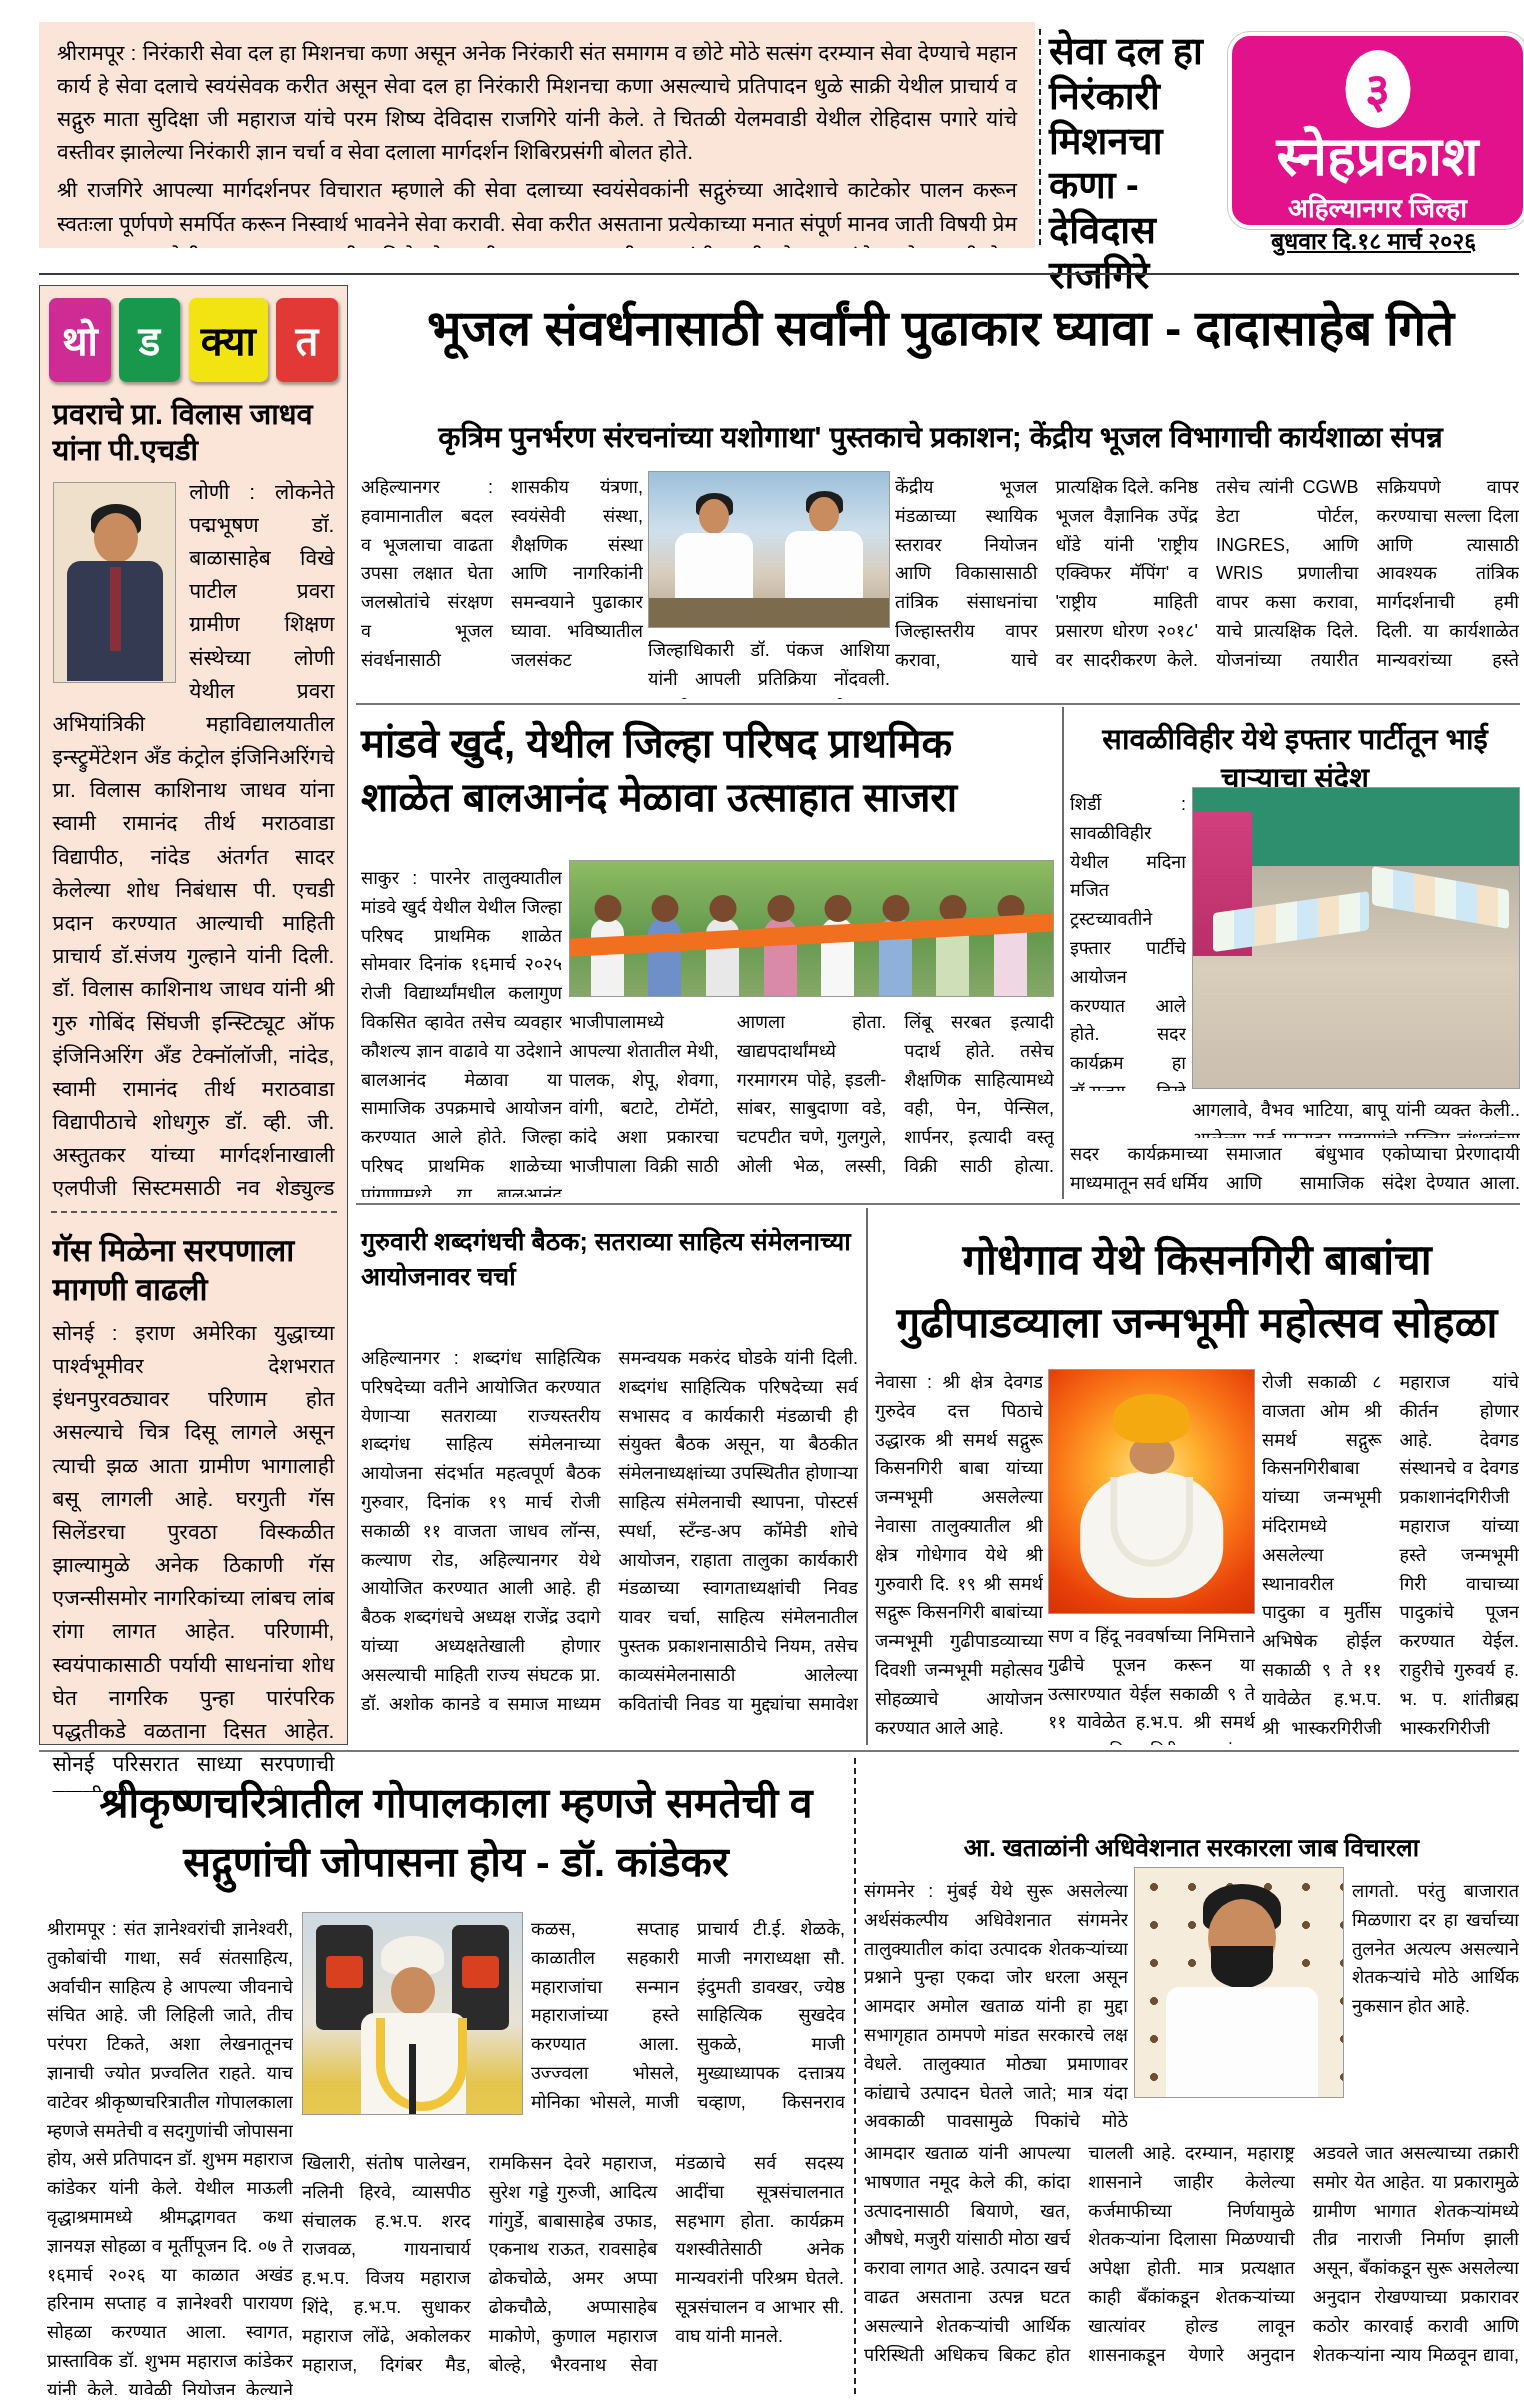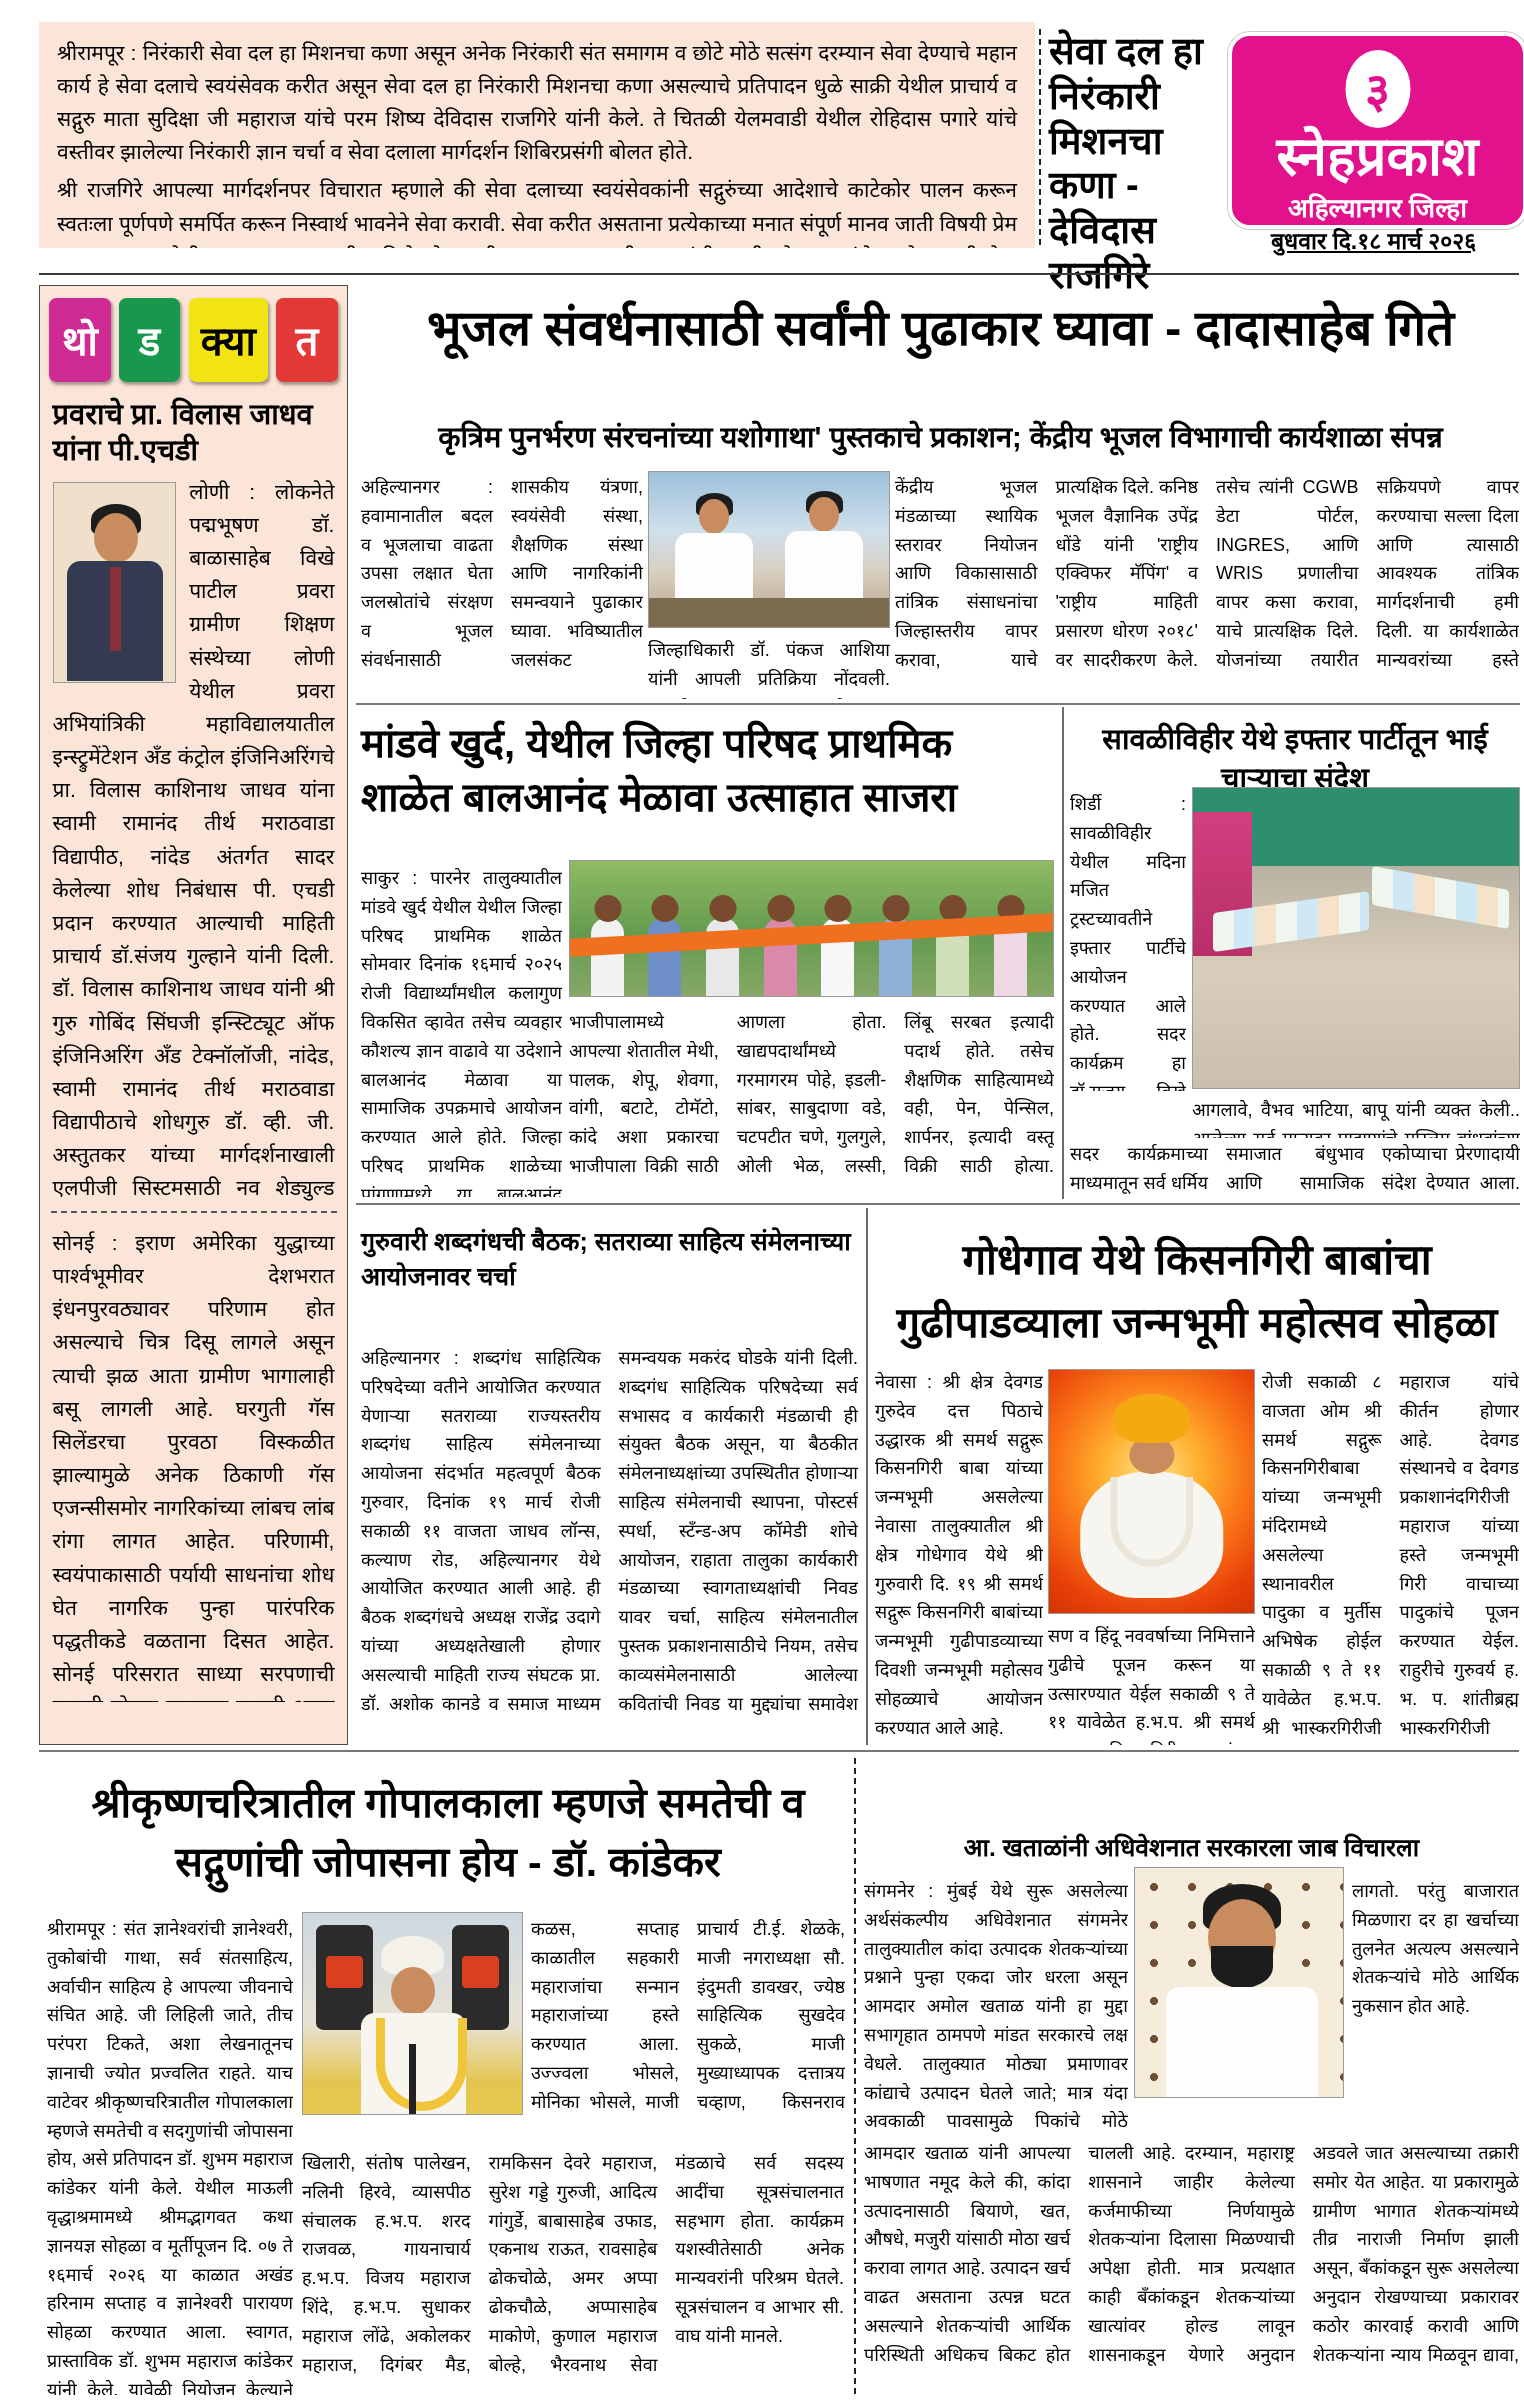--- a/index.html
+++ b/index.html
@@ -117,20 +117,21 @@
           <span class="head" style="left:40px;top:30px;width:44px;height:50px;"></span>
           <span class="torso" style="left:13.6px;top:78px;width:96px;height:120px;background:#333a52;"></span>
           <span style="position:absolute;left:56px;top:84px;width:11.5px;height:84px;background:#8a2f3a;"></span>
         </span>
       </span>
       <span>लोणी : लोकनेते पद्मभूषण डॉ. बाळासाहेब विखे पाटील प्रवरा ग्रामीण शिक्षण संस्थेच्या लोणी येथील प्रवरा अभियांत्रिकी महाविद्यालयातील इन्स्ट्रुमेंटेशन अँड कंट्रोल इंजिनिअरिंगचे प्रा. विलास काशिनाथ जाधव यांना स्वामी रामानंद तीर्थ मराठवाडा विद्यापीठ, नांदेड अंतर्गत सादर केलेल्या शोध निबंधास पी. एचडी प्रदान करण्यात आल्याची माहिती प्राचार्य डॉ.संजय गुल्हाने यांनी दिली. डॉ. विलास काशिनाथ जाधव यांनी श्री गुरु गोबिंद सिंघजी इन्स्टिट्यूट ऑफ इंजिनिअरिंग अँड टेक्नॉलॉजी, नांदेड, स्वामी रामानंद तीर्थ मराठवाडा विद्यापीठाचे शोधगुरु डॉ. व्ही. जी. अस्तुतकर यांच्या मार्गदर्शनाखाली एलपीजी सिस्टमसाठी नव शेड्युल्ड पीआयडी कंट्रोलरची रचना या शेड्युल्ड पीआयडी कंट्रोलर्सच्या रचना व इन्स्ट्रुमेंटेशन इंजिनिअरिंगमध्ये पी.एचडी पूर्ण केली आहे. त्यांना ग्रामीण अभियांत्रिकी महाविद्यालयाचा १९ वर्षांपासून अध्यापनाचा अनुभव आहे. त्यांच्या यशाबद्दल संस्थेचे अध्यक्ष तथा जलसंपदामंत्री ना. राधाकृष्ण विखे पाटील, माजी मंत्री आण्णासाहेब म्हस्के, जिल्हाध्यक्षा माजी अध्यक्षा सौ शालिनीताई विखे, भाजपाचे प्रदेश उपाध्यक्ष डॉ. सुजय विखे, संस्थेच्या मुख्य कार्यकारी अधिकारी डॉ.सुस्मिता शर्मा विखे, मुख्य कार्यकारी अधिकारी डॉ. शिवानंद हिरेमठ, शिक्षण संचालक डॉ. प्रदीप दिघे अभियांत्रिकी महाविद्यालयातील विभाग प्रमुख, प्राध्यापक यांनी त्यांचे अभिनंदन केले आहे.</span>
     </div>
 
     <div class="sb-sep"></div>
 
+    <div class="sb-head" style="font-size:31px;">गॅस मिळेना सरपणाला मागणी वाढली</div>
     <div class="sb-body body-text-lg" style="height:471px;">सोनई : इराण अमेरिका युद्धाच्या पार्श्वभूमीवर देशभरात इंधनपुरवठ्यावर परिणाम होत असल्याचे चित्र दिसू लागले असून त्याची झळ आता ग्रामीण भागालाही बसू लागली आहे. घरगुती गॅस सिलेंडरचा पुरवठा विस्कळीत झाल्यामुळे अनेक ठिकाणी गॅस एजन्सीसमोर नागरिकांच्या लांबच लांब रांगा लागत आहेत. परिणामी, स्वयंपाकासाठी पर्यायी साधनांचा शोध घेत नागरिक पुन्हा पारंपरिक पद्धतीकडे वळताना दिसत आहेत. सोनई परिसरात साध्या सरपणाची मागणी मोठ्या प्रमाणात वाढली असून आता गॅस सिलेंडर उपलब्ध होत नसल्याने अनेक कुटुंबांनी चुलीवर स्वयंपाक करण्यास सुरुवात केली आहे. काही नागरिकांनी तर स्वयंपाकासाठी लाकडाच्या वखारीकडे धाव घेतल्याचे चित्र आहे. परिसरातील हॉटेल, खानावळी तसेच बेकरी व्यावसायिकांनाही गॅस सिलेंडरच्या टंचाईचा मोठा फटका बसला आहे. अनेक हॉटेल चालकांनी व्यवसाय सुरू ठेवण्यासाठी पुन्हा पारंपरिक पद्धत पेटवून लाकडावर स्वयंपाक करण्यास सुरुवात केली आहे. काही ठिकाणी तर स्वयंपाकासाठी मोठ्या चुली उभारून त्यावर अन्न तयार केले जात असल्याचे पाहायला मिळत आहे.</div>
   </div>
 
   <div class="abs hl lead-sub" style="left:361px;top:416px;width:1159px;">कृत्रिम पुनर्भरण संरचनांच्या यशोगाथा' पुस्तकाचे प्रकाशन; केंद्रीय भूजल विभागाची कार्यशाळा संपन्न</div>
   <div class="abs hl lead-hl" style="left:361px;top:293px;width:1159px;">भूजल संवर्धनासाठी सर्वांनी पुढाकार घ्यावा - दादासाहेब गिते</div>
 
   <div class="abs body-text cols2" style="left:361px;top:473px;width:282px;height:224px;">अहिल्यानगर : हवामानातील बदल व भूजलाचा वाढता उपसा लक्षात घेता जलस्रोतांचे संरक्षण व भूजल संवर्धनासाठी शासकीय यंत्रणा, स्वयंसेवी संस्था, शैक्षणिक संस्था आणि नागरिकांनी समन्वयाने पुढाकार घ्यावा. भविष्यातील जलसंकट टाळण्यासाठी संवर्धित जलव्यवस्थापन गरजेचे असल्याचे प्रतिपादन निवासी उपजिल्हाधिकारी दादासाहेब गिते यांनी केले. केंद्रीय भूजल विभाग (पुणे) यांच्या वतीने जिल्हाधिकारी कार्यालय, अहिल्यानगर येथे मंगळवारी (दि. १७) केंद्रिय भूजल विभागाचे भूजल माहिती भंडार तसेच जलधर नकाशाकरण अभ्यास प्रकल्पांचे उपयोग या विषयावर कार्यशाळेत श्री. गिते बोलत होते. यावेळी विशेष अतिथी म्हणून भूजल सर्वेक्षण व विकास यंत्रणेचे वरिष्ठ भूवैज्ञानिक संतोष गावडे, जलसाक्षरता केंद्र यांचे जिल्हा समन्वयक सुखदेव फुलारी व संतोष दहिफळे उपस्थित होते. श्री. गिते म्हणाले, भूजल ही मर्यादित व अमूल्य नैसर्गिक संपत्ती असून तिचा संरक्षण व नियोजनबद्ध वापर होणे गरजेचे आहे.</div>
 
   <div class="photo ph-workshop" style="left:648px;top:471px;width:242px;height:157px;">
     <span class="person">
@@ -198,21 +199,21 @@
     <span class="garland"></span>
     <span class="face"></span>
     <span class="turban"></span>
   </div>
   <div class="abs body-text" style="left:1048px;top:1622px;width:207px;height:123px;">सण व हिंदू नववर्षाच्या निमित्ताने गुढीचे पूजन करून या उत्सारण्यात येईल सकाळी ९ ते ११ यावेळेत ह.भ.प. श्री समर्थ सद्गुरू किसनगिरी बाबांच्या वाचांच्या गोधेगाव येथील जन्मभूमी स्थानाचा होणाऱ्या जन्मभूमी महोत्सव कार्यक्रमाचा लाभ घ्यावा असे आवाहन जन्मभूमी महोत्सव सोहळा समिती व गोधेगाव ग्रामस्थांच्या वतीने करण्यात आले आहे.</div>
 
   <div class="abs body-text cols2" style="left:1262px;top:1368px;width:257px;height:377px;">रोजी सकाळी ८ वाजता ओम श्री समर्थ सद्गुरू किसनगिरीबाबा यांच्या जन्मभूमी मंदिरामध्ये असलेल्या स्थानावरील पादुका व मुर्तीस अभिषेक होईल सकाळी ९ ते ११ यावेळेत ह.भ.प. श्री भास्करगिरीजी महाराज यांचे कीर्तन होणार आहे. देवगड संस्थानचे व देवगड प्रकाशानंदगिरीजी महाराज यांच्या हस्ते जन्मभूमी गिरी वाचाच्या पादुकांचे पूजन करण्यात येईल. राहुरीचे गुरुवर्य ह. भ. प. शांतीब्रह्म भास्करगिरीजी महाराज व श्रीराम साधना आश्रमाचे महंत श्री सुनीलगिरीजी महाराज यांच्या प्रमुख उपस्थितीत गुढीपाडवा जन्मभूमी सोहळा होत साजरा होणार आहे.</div>
 
   <div class="rule-h" style="left:39px;top:1750px;width:1480px;background:#777;"></div>
 
-  <div class="abs hl hl-krishna" style="left:48px;top:1774px;width:800px;">श्रीकृष्णचरित्रातील गोपालकाला म्हणजे समतेची व सद्गुणांची जोपासना होय - डॉ. कांडेकर</div>
+  <div class="abs hl hl-krishna" style="left:56px;top:1774px;width:800px;">श्रीकृष्णचरित्रातील गोपालकाला म्हणजे समतेची व सद्गुणांची जोपासना होय - डॉ. कांडेकर</div>
 
   <div class="abs body-text" style="left:47px;top:1915px;width:246px;height:480px;">श्रीरामपूर : संत ज्ञानेश्वरांची ज्ञानेश्वरी, तुकोबांची गाथा, सर्व संतसाहित्य, अर्वाचीन साहित्य हे आपल्या जीवनाचे संचित आहे. जी लिहिली जाते, तीच परंपरा टिकते, अशा लेखनातूनच ज्ञानाची ज्योत प्रज्वलित राहते. याच वाटेवर श्रीकृष्णचरित्रातील गोपालकाला म्हणजे समतेची व सदगुणांची जोपासना होय, असे प्रतिपादन डॉ. शुभम महाराज कांडेकर यांनी केले. येथील माऊली वृद्धाश्रमामध्ये श्रीमद्भागवत कथा ज्ञानयज्ञ सोहळा व मूर्तीपूजन दि. ०७ ते १६मार्च २०२६ या काळात अखंड हरिनाम सप्ताह व ज्ञानेश्वरी पारायण सोहळा करण्यात आला. स्वागत, प्रास्ताविक डॉ. शुभम महाराज कांडेकर यांनी केले. यावेळी नियोजन केल्याने संतुप्त वातावरणात सांगता झाली.</div>
 
   <div class="photo ph-kirtan" style="left:302px;top:1912px;width:221px;height:203px;">
     <span class="idol" style="left:6%;"></span>
     <span class="idol" style="right:6%;"></span>
     <span class="person">
       <span style="position:absolute;left:78px;top:23px;width:63px;height:39px;background:#f4f1e8;border-radius:50% 50% 30% 30%;"></span>
       <span class="head" style="left:88px;top:54px;width:44px;height:48px;"></span>
       <span class="torso" style="left:58px;top:100px;width:105px;height:103px;background:#f7f5ee;"></span>

